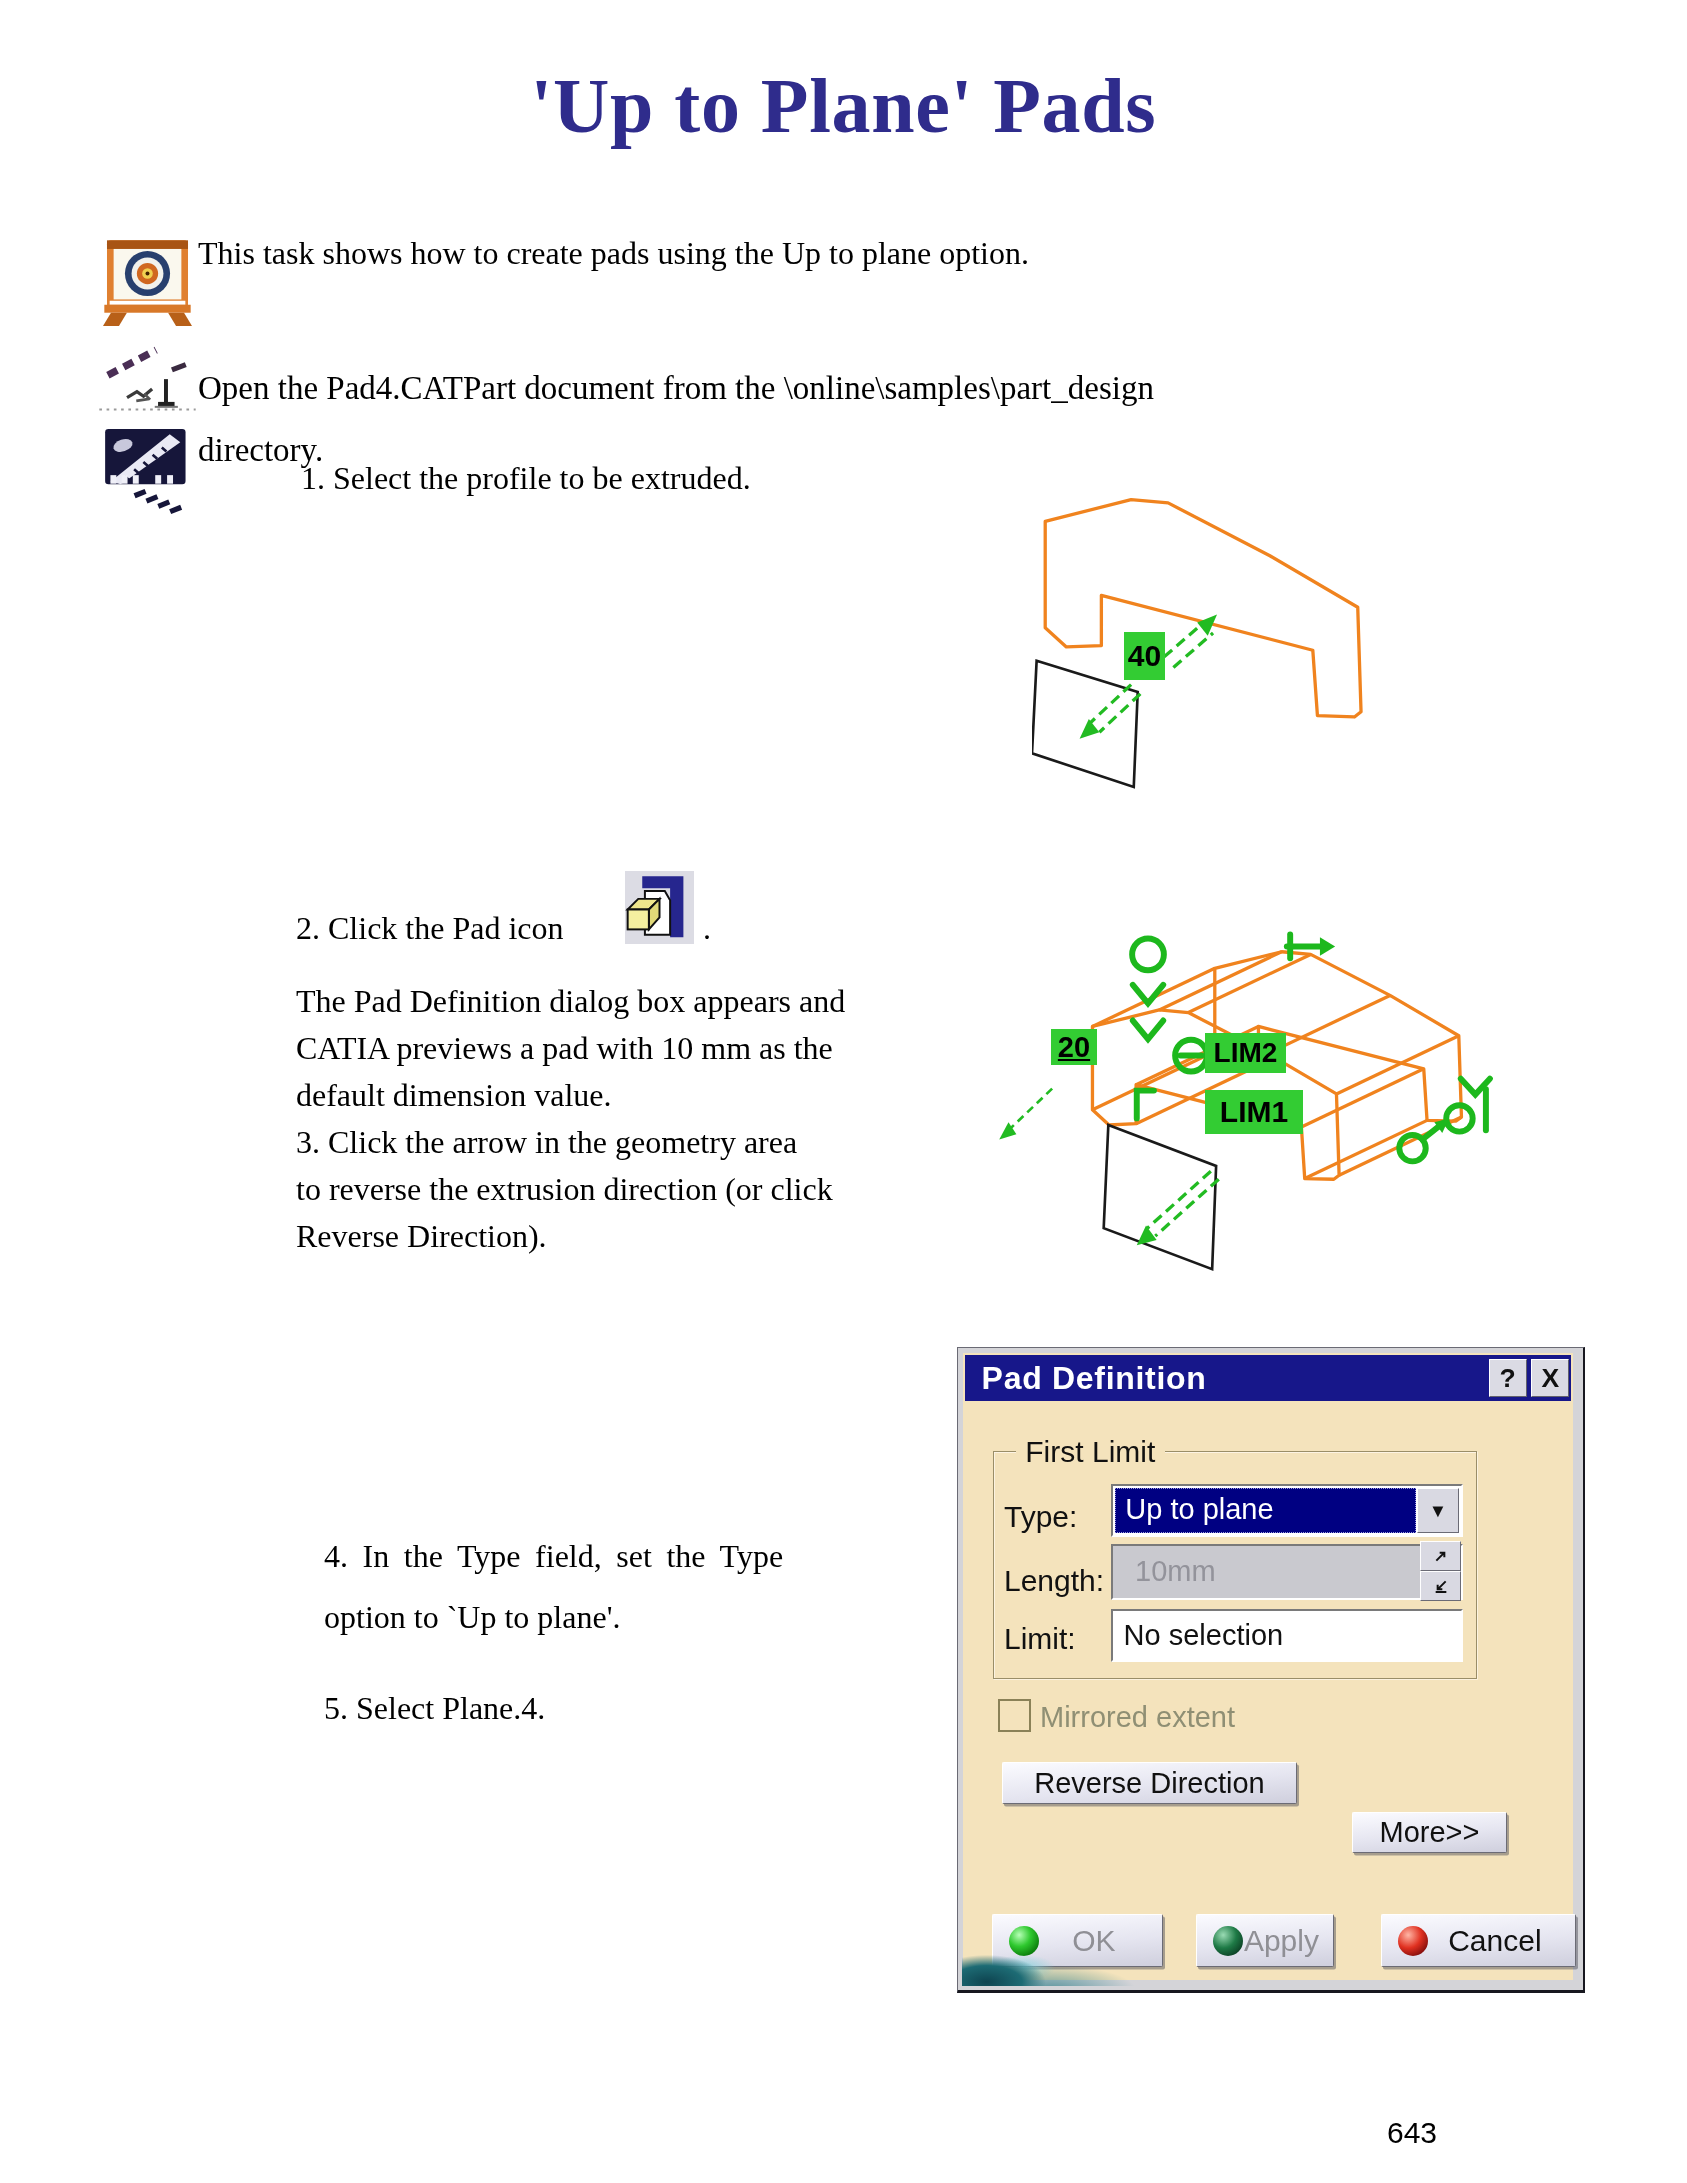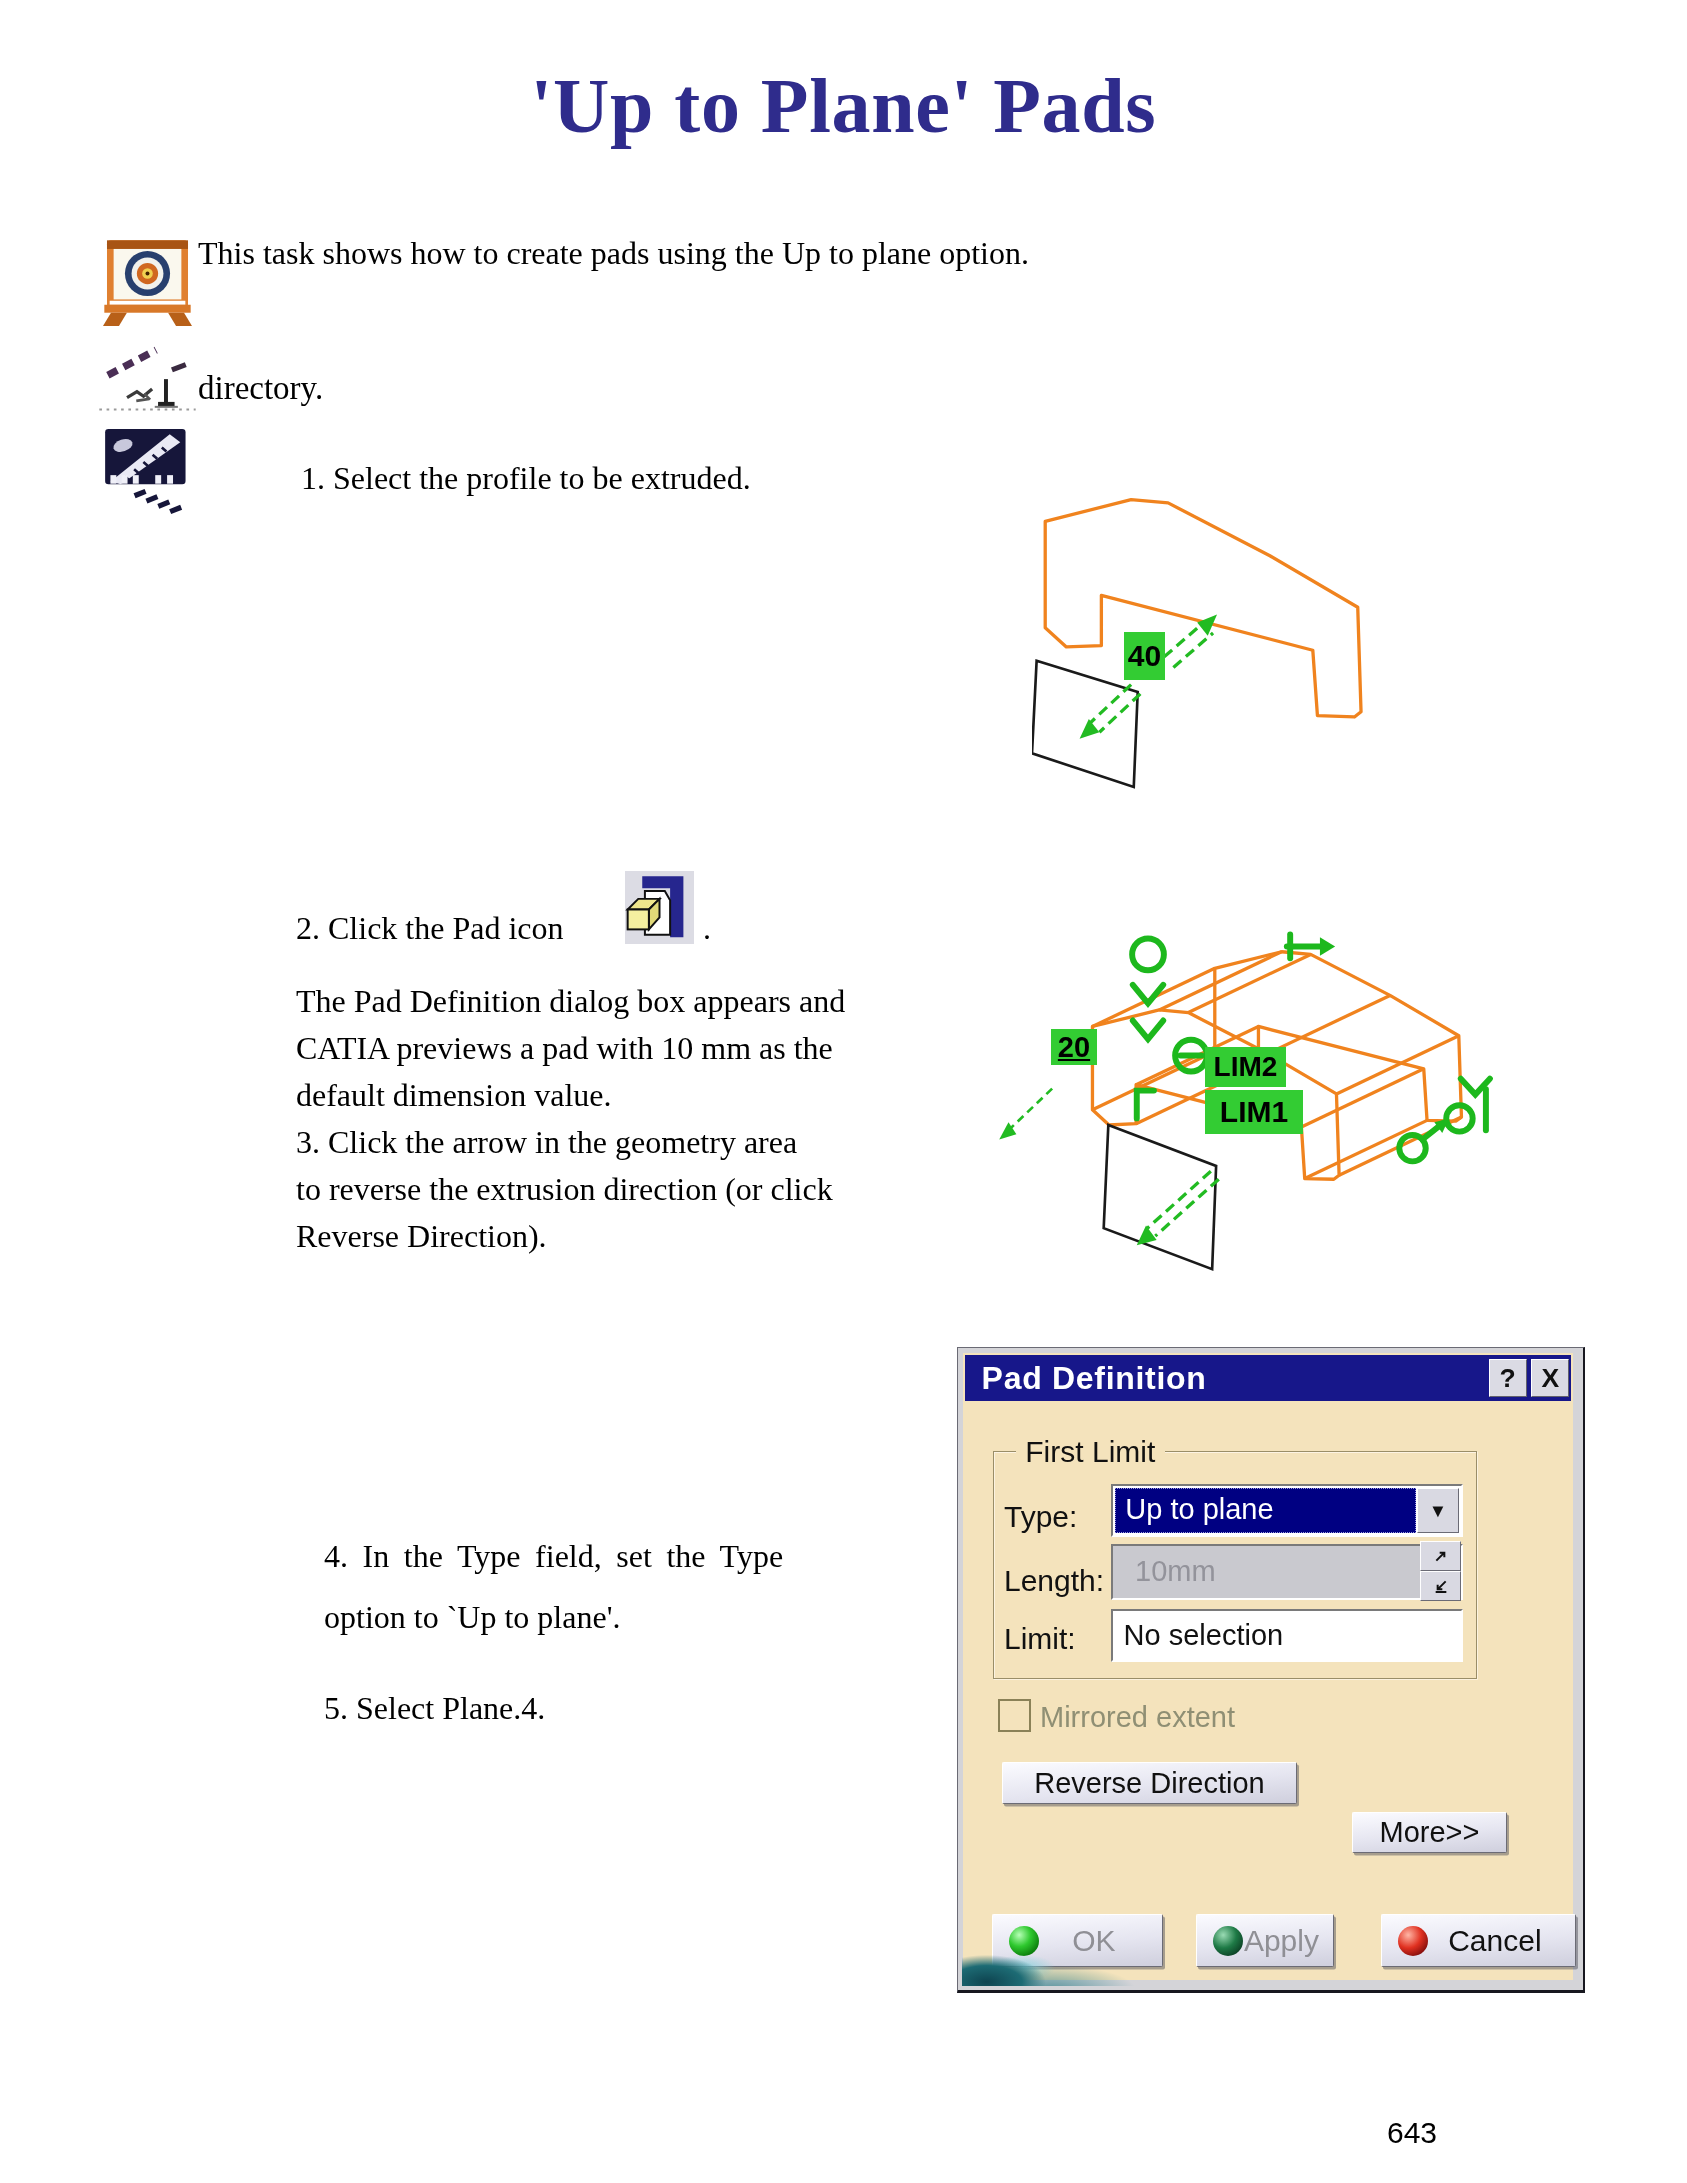--- a/index.html
+++ b/index.html
@@ -150,20 +150,21 @@
     <rect x="94" y="70" width="9" height="13" fill="#F0F0F8"></rect>
     <rect x="44" y="94" width="18" height="8" fill="#16163A" transform="rotate(-22 53 98)"></rect>
     <rect x="62" y="102" width="18" height="8" fill="#16163A" transform="rotate(-22 71 106)"></rect>
     <rect x="80" y="110" width="18" height="8" fill="#16163A" transform="rotate(-22 89 114)"></rect>
     <rect x="98" y="118" width="18" height="8" fill="#16163A" transform="rotate(-22 107 122)"></rect>
   </svg>
 </div>
 
 <div class="abs body-txt para1 nowrap">This task shows how to create pads using the Up to plane option.</div>
 <div class="abs body-txt para2">
+  <div class="nowrap">Open the Pad4.CATPart document from the \online\samples\part_design</div>
   <div class="nowrap">directory.</div>
 </div>
 <div class="abs body-txt step1 nowrap">1. Select the profile to be extruded.</div>
 
 <div class="abs" style="left:1032px;top:486px;width:370px;height:308px;">
   <svg width="370" height="308" viewBox="0 0 560 465">
     <path d="M150,20 L206,25 L360,105 L493,183 L498,341 L488,349 L432,347 L425,248 L105,165 L105,241 L52,243 L20,214 L20,53 Z" fill="none" stroke="#F0831E" stroke-width="5" stroke-linejoin="round"></path>
     <path d="M7,264 L160,311 L154,455 L0,404 Z" fill="none" stroke="#1a1a1a" stroke-width="4"></path>
     <g stroke="#22BB22" stroke-width="5" stroke-dasharray="16 9" fill="none">
       <line x1="200" y1="258" x2="260" y2="206"></line>
@@ -241,21 +242,21 @@
       <circle cx="716" cy="300" r="20"></circle>
       <line x1="756" y1="256" x2="756" y2="318"></line>
       <circle cx="645" cy="345" r="20"></circle>
       <line x1="660" y1="332" x2="690" y2="308"></line>
     </g>
     <polygon points="528,40 505,26 505,54" fill="#1DB81D"></polygon>
     <polygon points="700,300 678,306 690,322" fill="#1DB81D"></polygon>
   </svg>
 </div>
 <div class="abs glabel" style="left:1051px;top:1029px;width:46px;height:36px;font-size:29px;text-decoration:underline;">20</div>
-<div class="abs glabel" style="left:1205px;top:1033px;width:81px;height:40px;font-size:28px;margin-top:14px;">LIM2</div>
+<div class="abs glabel" style="left:1205px;top:1033px;width:81px;height:40px;font-size:28px;">LIM2</div>
 <div class="abs glabel" style="left:1205px;top:1090px;width:98px;height:44px;font-size:30px;">LIM1</div>
 
 <div class="abs body-txt step4">
   <div class="nowrap wide">4. In the Type field, set the Type</div>
   <div class="nowrap">option to `Up to plane'.</div>
 </div>
 <div class="abs body-txt step5 nowrap">5. Select Plane.4.</div>
 
 <div class="abs dialog">
   <div class="abs dlg-beige"></div>

